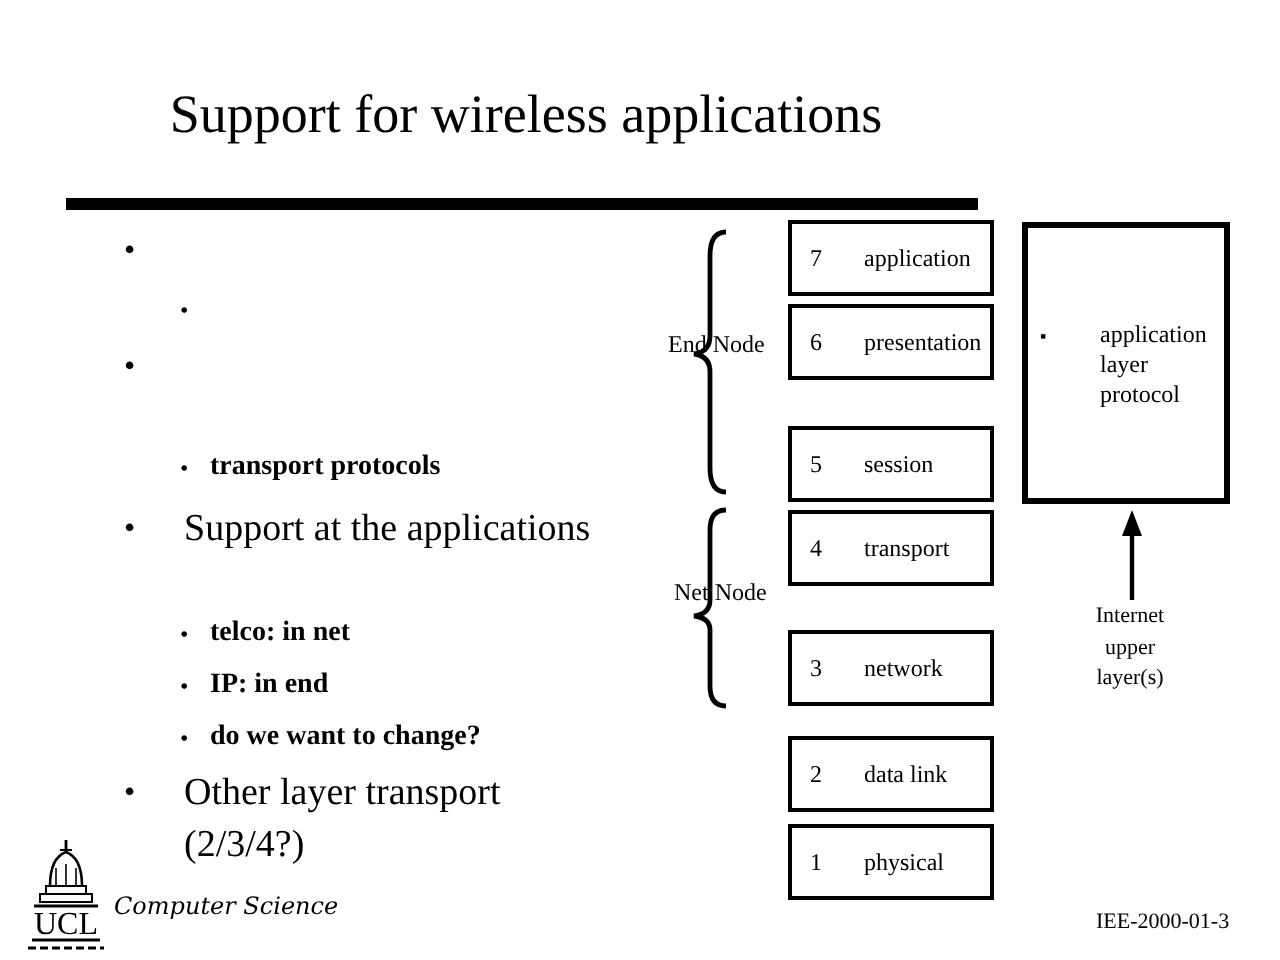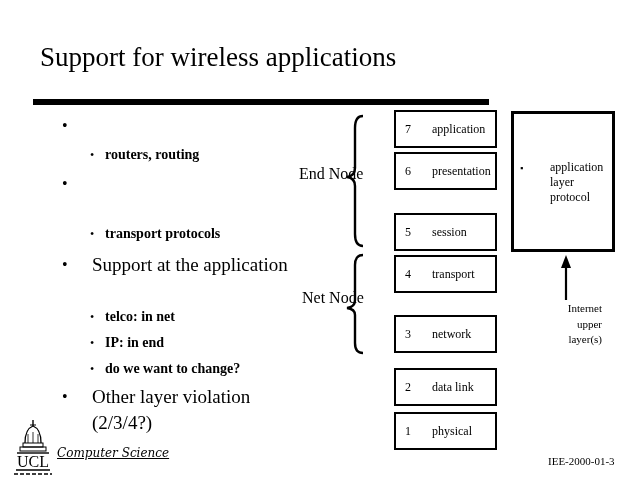--- a/index.html
+++ b/index.html
@@ -3,94 +3,91 @@
 <meta charset="utf-8">
 <style>
   html,body { margin:0; padding:0; background:#ffffff; }
   .slide {
     position:relative; width:640px; height:480px;
     background:#ffffff; color:#000000;
     font-family:"Liberation Serif", serif;
     overflow:hidden;
   }
   .title {
-    position:absolute; left:40px; top:40px; width:480px;
-    text-align:left; font-size:27px; line-height:34px; white-space:nowrap;
+    position:absolute; left:23px; top:40px; width:480px;
+    text-align:center; font-size:27px; line-height:34px; white-space:nowrap;
   }
   .rule { position:absolute; left:33px; top:99px; width:456px; height:6px; background:#000; }
 
   
   .li { position:absolute; left:62px; display:flex; align-items:flex-start; }
   .li .dot { flex:0 0 auto; text-align:left; }
   .l1 { font-size:19px; line-height:26px; }
   .l1 .dot { width:30px; font-size:16px; }
   .l2 { left:90px; font-size:14px; font-weight:bold; line-height:22px; }
   .l2 .dot { width:15px; font-size:12px; font-weight:normal; }
 
   
   .layer {
     position:absolute; left:394px; width:103px; height:38px;
     border:2px solid #000; box-sizing:border-box;
     display:flex; align-items:center; font-size:12px; background:#fff;
   }
   .layer .num { margin-left:9px; width:27px; }
   .brace { position:absolute; }
-  .node-label { position:absolute; font-size:16px; white-space:nowrap; background:transparent; }
+  .node-label { position:absolute; font-size:12px; white-space:nowrap; background:transparent;margin-left:35px; }
 
   
   .rbox {
     position:absolute; left:511px; top:111px; width:104px; height:141px;
     border:3px solid #000; box-sizing:border-box; background:#fff;
   }
   .rbox .sq { position:absolute; left:6px; top:50px; font-size:9px; line-height:9px; }
   .rbox .lines { position:absolute; left:36px; top:46px; font-size:12px; line-height:15px; }
   .arrow { position:absolute; left:560px; top:255px; }
   .caption {
     position:absolute; left:528px; top:301px; width:74px;
-    text-align:right; font-size:11px; line-height:15.5px;
+    text-align:center; font-size:11px; line-height:15.5px;
   }
   .footer { position:absolute; left:548px; top:455px; font-size:11px; }
 
   
   .logo { position:absolute; left:13px; top:419px; }
   .logo-caption {
     position:absolute; left:57px; top:446px;
-    font-style:italic; font-size:12px; font-family:"DejaVu Serif", serif;text-decoration:underline;
+    font-style:italic; font-size:12px; font-family:"DejaVu Serif", serif;
   }
 </style>
 </head>
 <body>
 
 <div class="slide">
 
   <div class="title">Support for wireless applications</div>
   <div class="rule"></div>
 
   <div class="li l1" style="top:113px">
     <span class="dot">•</span>
   </div>
   <div class="li l2" style="top:144px">
     <span class="dot">•</span>
-    <div class="txt">
-        <div>routers, routing</div>
-      </div>
   </div>
   <div class="li l1" style="top:171px">
     <span class="dot">•</span>
   </div>
   <div class="li l2" style="top:223px">
     <span class="dot">•</span>
     <div class="txt">
         <div>transport protocols</div>
       </div>
   </div>
   <div class="li l1" style="top:252px">
     <span class="dot">•</span>
     <div class="txt">
-      <div>Support at the application</div>
+      <div>Support at the applications</div>
     </div>
   </div>
   <div class="li l2" style="top:306px">
     <span class="dot">•</span>
     <div class="txt">
         <div>telco: in net</div>
       </div>
   </div>
   <div class="li l2" style="top:332px">
     <span class="dot">•</span>
@@ -100,21 +97,21 @@
   </div>
   <div class="li l2" style="top:358px">
     <span class="dot">•</span>
     <div class="txt">
         <div>do we want to change?</div>
       </div>
   </div>
   <div class="li l1" style="top:384px">
     <span class="dot">•</span>
     <div class="txt">
-      <div>Other layer violation</div>
+      <div>Other layer transport</div>
       <div>(2/3/4?)</div>
     </div>
   </div>
 
   <div class="layer" style="top:110px">
     <span class="num">7</span>
     <span class="lab">application</span>
   </div>
   <div class="layer" style="top:152px">
     <span class="num">6</span>

